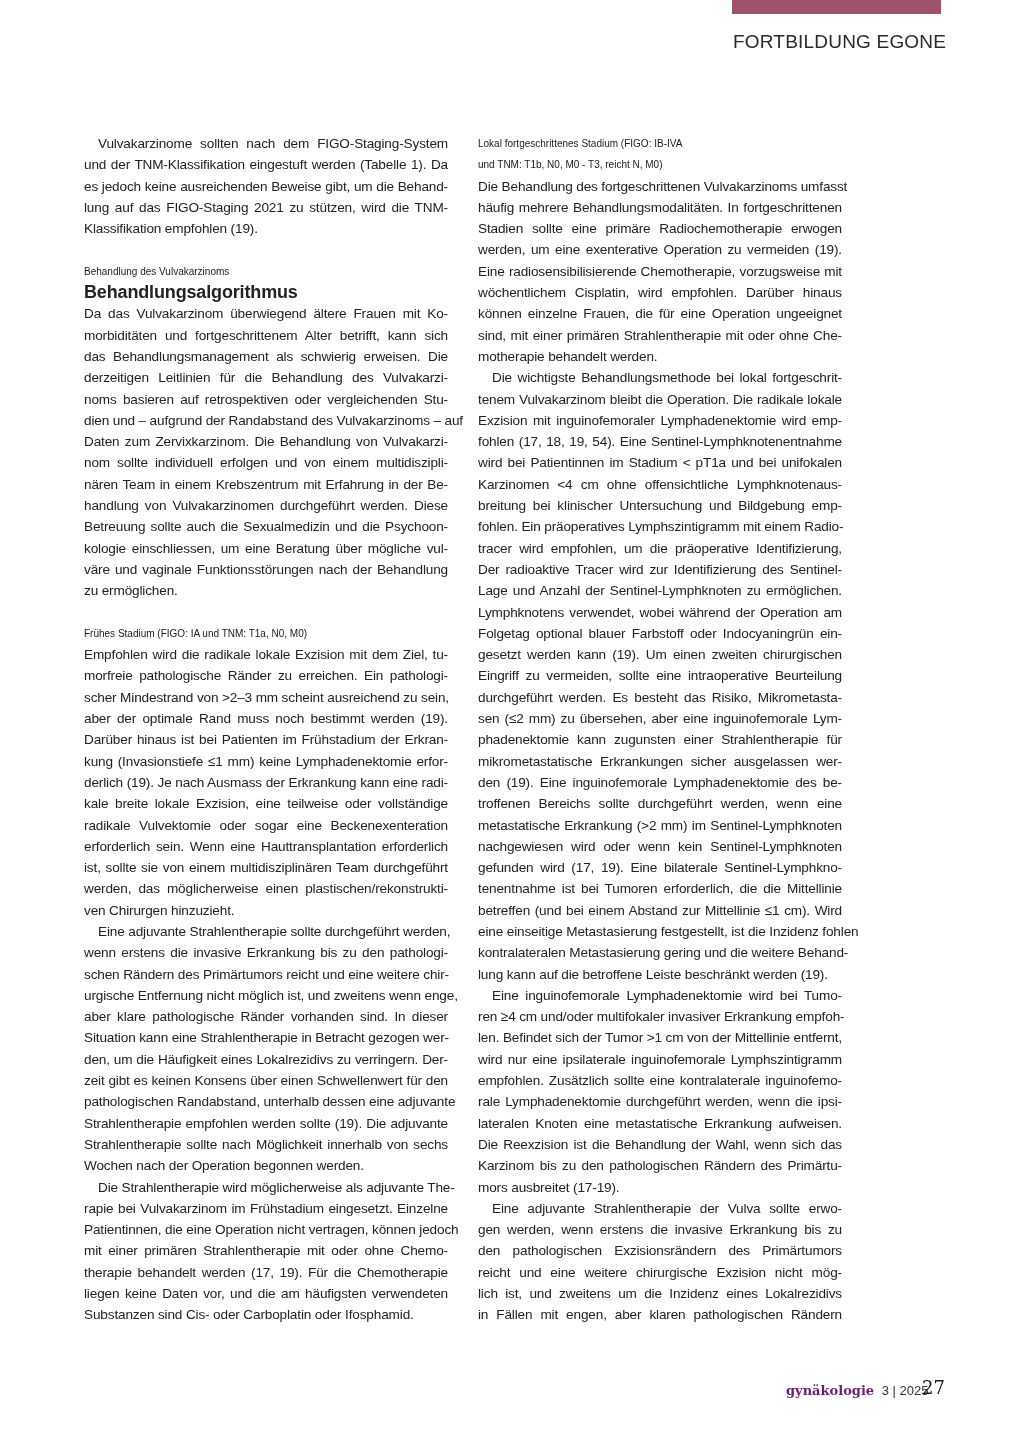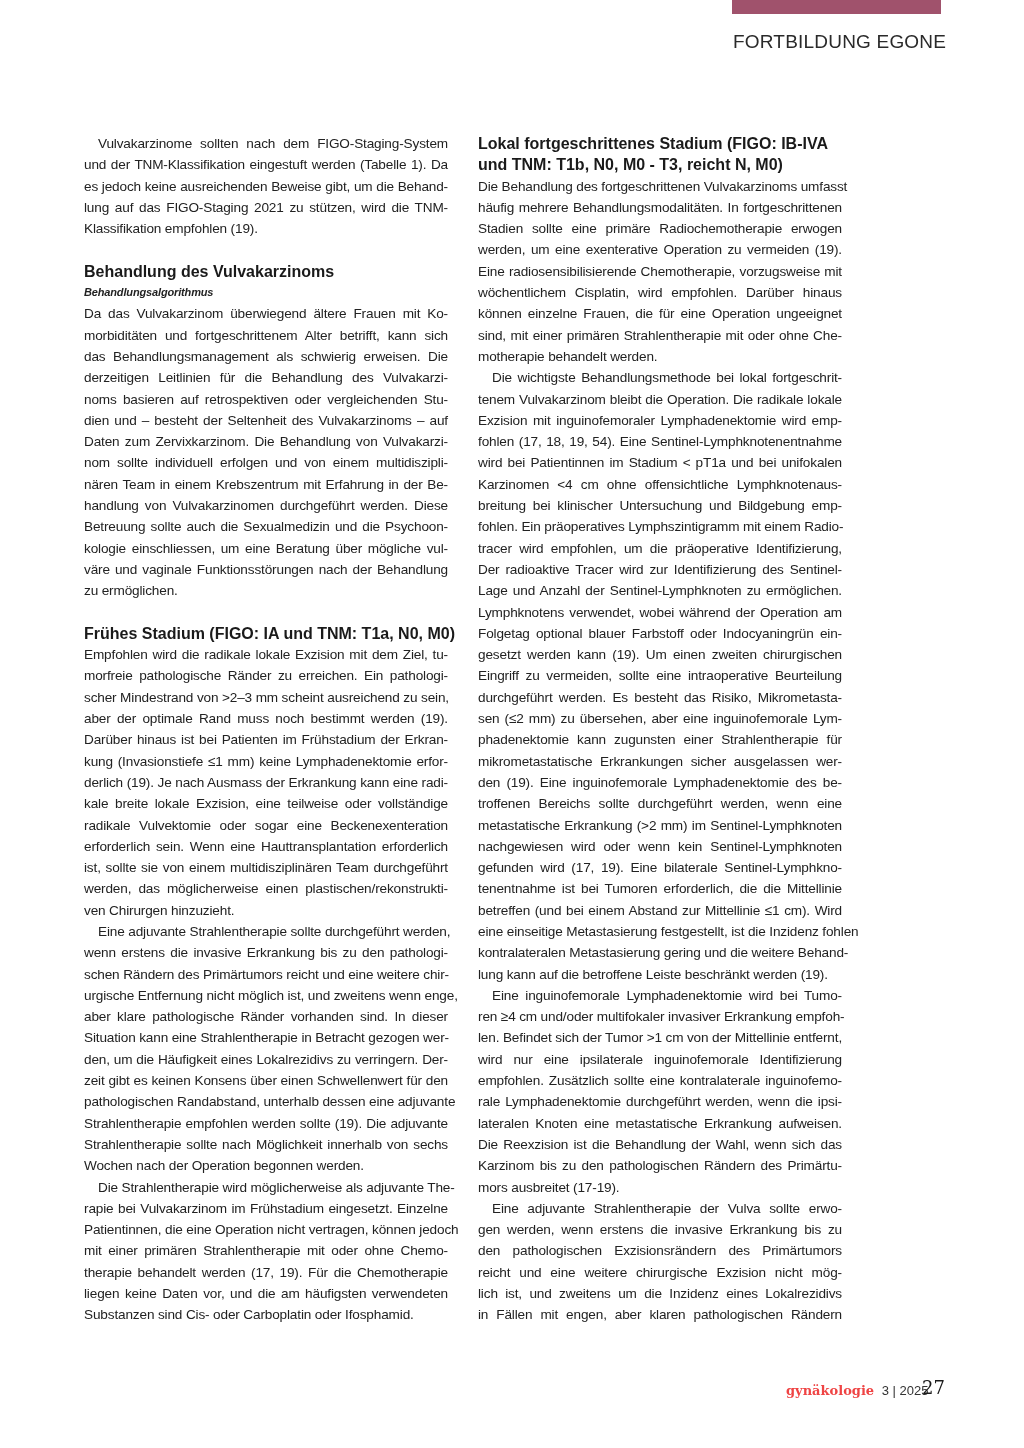--- a/index.html
+++ b/index.html
@@ -10,25 +10,25 @@
                    font-size: 19px; letter-spacing: 0.2px; color: #2a2a2a; }
   .col { position: absolute; top: 133px; width: 364px; }
   .col.left { left: 84px; }
   .col.right { left: 478px; }
   .line { display: block; height: 21.3px; line-height: 21.3px; font-size: 13.6px;
           text-align: justify; text-align-last: justify; white-space: nowrap;
           font-family: "Liberation Sans", sans-serif; letter-spacing: -0.15px; }
   .line.last { text-align-last: left; }
   .line.indent { text-indent: 14px; }
   .gap { display: block; height: 21.3px; }
-  .h { font-weight: bold; font-size: 16px; letter-spacing: 0; text-align-last: left; color: #1a1a1a; }
-  .sub { font-weight: bold; font-style: italic; font-size: 11px; text-align-last: left; }
+  .h { font-weight: normal; font-size: 10px; letter-spacing: 0; text-align-last: left; color: #1a1a1a; }
+  .sub { font-weight: bold; font-size: 18px; text-align-last: left; }
   .footer { position: absolute; top: 1383px; left: 786px; font-size: 13px; color: #333;
             font-family: "Liberation Sans", sans-serif; }
-  .footer .journal { font-family: "DejaVu Serif", "Liberation Serif", serif; font-weight: bold; font-size: 13px; color: #ef4444; }
+  .footer .journal { font-family: "DejaVu Serif", "Liberation Serif", serif; font-weight: bold; font-size: 13px; color: #701a75; }
   .footer .issue { margin-left: 4px; }
   .page-number { position: absolute; top: 1377px; left: 922px; font-family: "DejaVu Serif", "Liberation Serif", serif;
                  font-weight: normal; font-size: 18px; color: #1a1a1a; }
 </style>
 </head>
 <body>
 
 <div class="top-bar"></div>
 <div class="section-label">FORTBILDUNG EGONE</div>
 
@@ -42,21 +42,21 @@
     </div>
   <span class="gap"></span>
   <span class="line h">Behandlung des Vulvakarzinoms</span>
   <span class="line sub">Behandlungsalgorithmus</span>
   <div>
       <span class="line">Da das Vulvakarzinom überwiegend ältere Frauen mit Ko-</span>
       <span class="line">morbiditäten und fortgeschrittenem Alter betrifft, kann sich</span>
       <span class="line">das Behandlungsmanagement als schwierig erweisen. Die</span>
       <span class="line">derzeitigen Leitlinien für die Behandlung des Vulvakarzi-</span>
       <span class="line">noms basieren auf retrospektiven oder vergleichenden Stu-</span>
-      <span class="line">dien und – besteht der Seltenheit des Vulvakarzinoms – auf</span>
+      <span class="line">dien und – aufgrund der Randabstand des Vulvakarzinoms – auf</span>
       <span class="line">Daten zum Zervixkarzinom. Die Behandlung von Vulvakarzi-</span>
       <span class="line">nom sollte individuell erfolgen und von einem multidiszipli-</span>
       <span class="line">nären Team in einem Krebszentrum mit Erfahrung in der Be-</span>
       <span class="line">handlung von Vulvakarzinomen durchgeführt werden. Diese</span>
       <span class="line">Betreuung sollte auch die Sexualmedizin und die Psychoon-</span>
       <span class="line">kologie einschliessen, um eine Beratung über mögliche vul-</span>
       <span class="line">väre und vaginale Funktionsstörungen nach der Behandlung</span>
       <span class="line last">zu ermöglichen.</span>
     </div>
   <span class="gap"></span>
@@ -145,21 +145,21 @@
       <span class="line">tenentnahme ist bei Tumoren erforderlich, die die Mittellinie</span>
       <span class="line">betreffen (und bei einem Abstand zur Mittellinie ≤1 cm). Wird</span>
       <span class="line">eine einseitige Metastasierung festgestellt, ist die Inzidenz fohlen</span>
       <span class="line">kontralateralen Metastasierung gering und die weitere Behand-</span>
       <span class="line last">lung kann auf die betroffene Leiste beschränkt werden (19).</span>
     </div>
   <div>
       <span class="line indent">Eine inguinofemorale Lymphadenektomie wird bei Tumo-</span>
       <span class="line">ren ≥4 cm und/oder multifokaler invasiver Erkrankung empfoh-</span>
       <span class="line">len. Befindet sich der Tumor &gt;1 cm von der Mittellinie entfernt,</span>
-      <span class="line">wird nur eine ipsilaterale inguinofemorale Identifizierung</span>
+      <span class="line">wird nur eine ipsilaterale inguinofemorale Lymphszintigramm</span>
       <span class="line">empfohlen. Zusätzlich sollte eine kontralaterale inguinofemo-</span>
       <span class="line">rale Lymphadenektomie durchgeführt werden, wenn die ipsi-</span>
       <span class="line">lateralen Knoten eine metastatische Erkrankung aufweisen.</span>
       <span class="line">Die Reexzision ist die Behandlung der Wahl, wenn sich das</span>
       <span class="line">Karzinom bis zu den pathologischen Rändern des Primärtu-</span>
       <span class="line last">mors ausbreitet (17-19).</span>
     </div>
   <div>
       <span class="line indent">Eine adjuvante Strahlentherapie der Vulva sollte erwo-</span>
       <span class="line">gen werden, wenn erstens die invasive Erkrankung bis zu</span>

